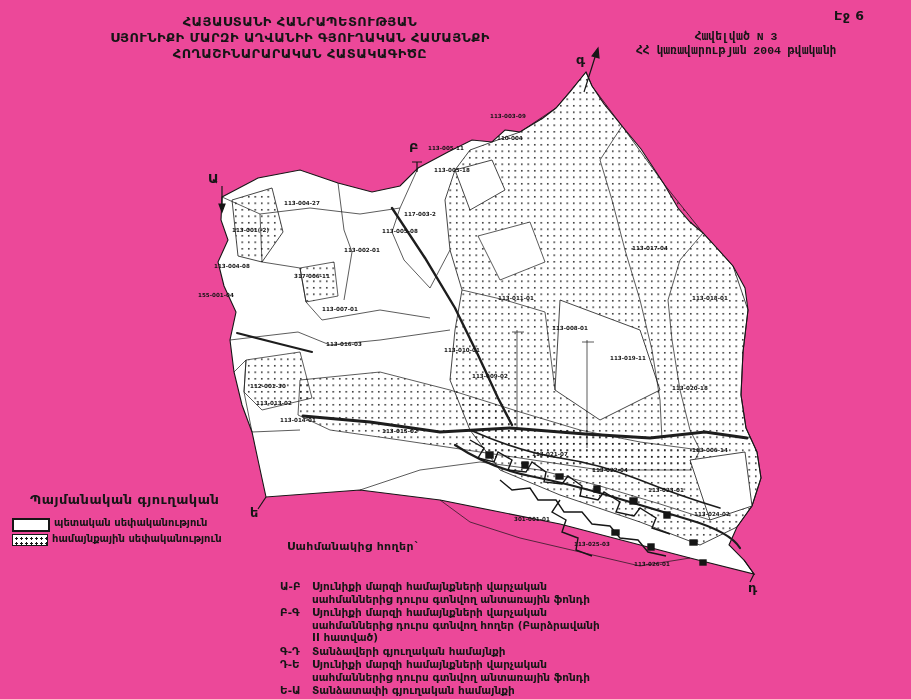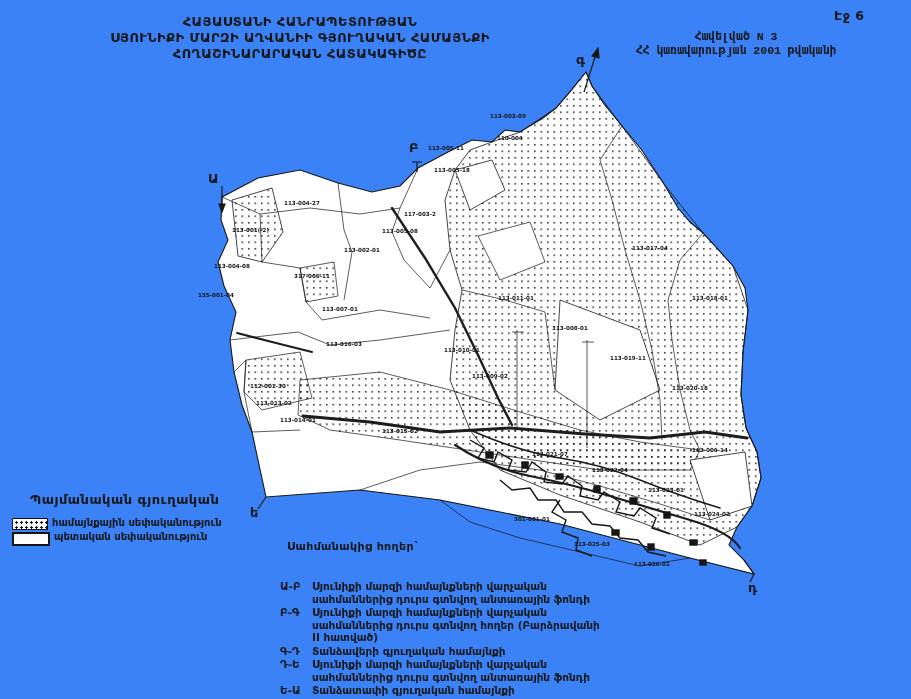--- a/index.html
+++ b/index.html
@@ -1,18 +1,18 @@
 <!DOCTYPE html>
 <html><head>
 <meta charset="utf-8">
 <style>
   html,body{margin:0;padding:0;}
   .page{
     position:relative;width:911px;height:699px;overflow:hidden;
-    background:#3b82f6;color:#161616;
+    background:#ec4899;color:#161616;
     font-family:"DejaVu Sans",sans-serif;
   }
   
   .title-block{
     position:absolute;left:98px;top:14px;width:404px;
     text-align:center;font-weight:bold;font-size:13px;line-height:16px;
     letter-spacing:.4px;
   }
   .appendix-block{
     position:absolute;left:583px;top:30px;width:306px;
@@ -70,21 +70,21 @@
   <div class="title-block">
     <div>ՀԱՅԱՍՏԱՆԻ ՀԱՆՐԱՊԵՏՈՒԹՅԱՆ</div>
     <div>ՍՅՈՒՆԻՔԻ ՄԱՐԶԻ ԱՂՎԱՆԻԻ  ԳՅՈՒՂԱԿԱՆ ՀԱՄԱՅՆՔԻ</div>
     <div>ՀՈՂԱՇԻՆԱՐԱՐԱԿԱՆ ՀԱՏԱԿԱԳԻԾԸ</div>
   </div>
 
   <div class="page-label">Էջ 6</div>
 
   <div class="appendix-block">
     <div>Հավելված N 3</div>
-    <div>ՀՀ կառավարության 2001 թվականի</div>
+    <div>ՀՀ կառավարության 2004 թվականի</div>
   </div>
 
   <svg class="map-svg" width="911" height="699" viewBox="0 0 911 699">
     <defs>
       <pattern id="dots" width="6.5" height="6.5" patternUnits="userSpaceOnUse">
         <rect x="1" y="1" width="1.5" height="1.5" fill="#161616"></rect>
       </pattern>
     </defs>
 
     <path d="M222,197 L258,178 L300,170 L338,183 L372,192 L400,186 L418,168
@@ -206,27 +206,27 @@
         <text x="409" y="152" class="marker-letter">Բ</text>
         <text x="576" y="64" class="marker-letter">գ</text>
         <text x="748" y="592" class="marker-letter">դ</text>
         <text x="250" y="517" class="marker-letter">ե</text>
       </g>
   </svg>
 
   <div class="legend-heading">Պայմանական գյուղական</div>
   <div class="legend-list" id="legend-list">
       <div class="legend-item">
+        <span class="legend-swatch state"></span>
+        <span class="legend-label">պետական սեփականություն</span>
+      </div>
+      <div class="legend-item">
         <span class="legend-swatch community"></span>
         <span class="legend-label">համայնքային սեփականություն</span>
       </div>
-      <div class="legend-item">
-        <span class="legend-swatch state"></span>
-        <span class="legend-label">պետական սեփականություն</span>
-      </div>
     </div>
 
   <div class="notes-heading">Սահմանակից հողեր`</div>
   <div class="notes-list" id="notes-list">
       <div class="note-row">
         <span class="note-code">Ա-Բ</span>
         <span class="note-text">Սյունիքի մարզի համայնքների վարչական սահմաններից դուրս գտնվող անտառային ֆոնդի</span>
       </div>
       <div class="note-row">
         <span class="note-code">Բ-Գ</span>

